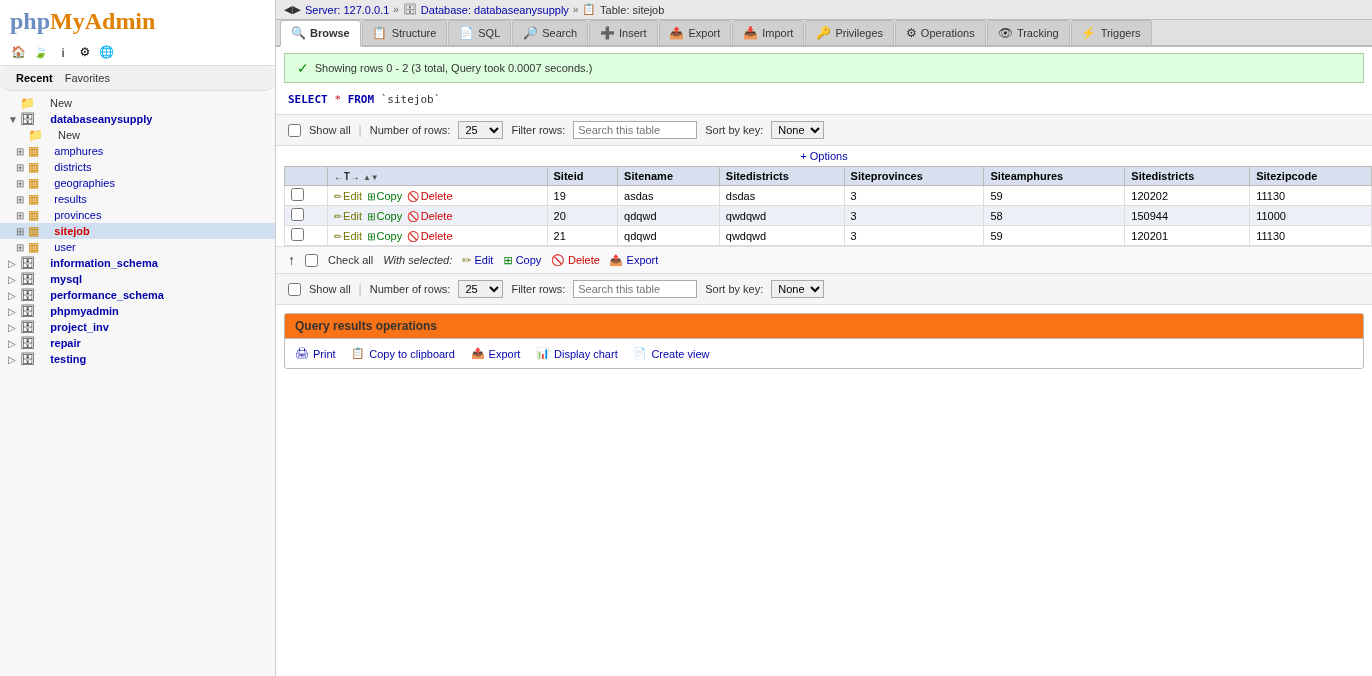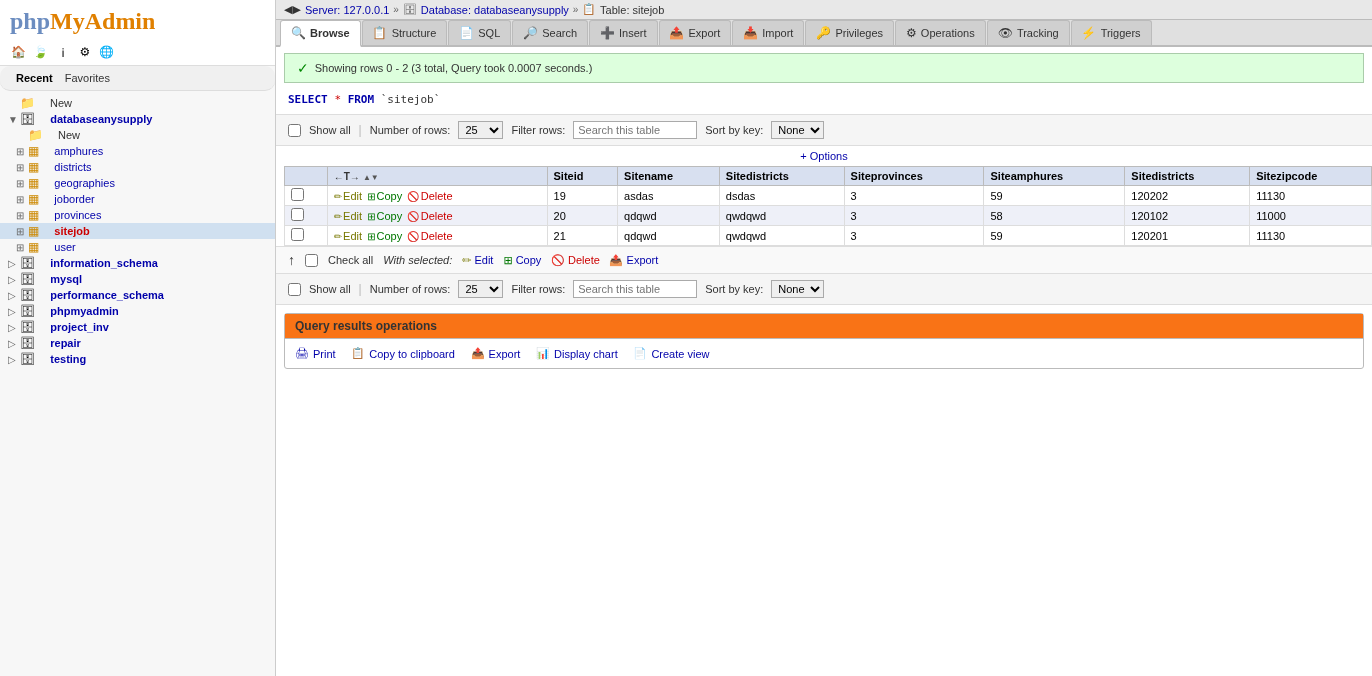--- a/index.html
+++ b/index.html
@@ -315,21 +315,21 @@
       <span class="tree-label table">districts</span>
     </div>
     <div class="tree-item indent1">
       <span class="tree-toggle">⊞</span>
       <span class="tree-icon" style="color:#c80;">▦</span>
       <span class="tree-label table">geographies</span>
     </div>
     <div class="tree-item indent1">
       <span class="tree-toggle">⊞</span>
       <span class="tree-icon" style="color:#c80;">▦</span>
-      <span class="tree-label table">joborder</span>
+      <span class="tree-label table">results</span>
     </div>
     <div class="tree-item indent1">
       <span class="tree-toggle">⊞</span>
       <span class="tree-icon" style="color:#c80;">▦</span>
       <span class="tree-label table">provinces</span>
     </div>
     <div class="tree-item indent1 active">
       <span class="tree-toggle">⊞</span>
       <span class="tree-icon" style="color:#c80;">▦</span>
       <span class="tree-label active-table">sitejob</span>
@@ -509,21 +509,21 @@
             <td>
               <span class="row-icon" style="color:#770;">✏</span><a class="action-link edit">Edit</a>
               <span class="row-icon" style="color:#070;">⊞</span><a class="action-link copy-act">Copy</a>
               <span class="row-icon" style="color:#c00;">🚫</span><a class="action-link delete">Delete</a>
             </td>
             <td>20</td>
             <td>qdqwd</td>
             <td>qwdqwd</td>
             <td>3</td>
             <td>58</td>
-            <td>120102</td>
+            <td>150944</td>
             <td>11000</td>
           </tr>
           <tr>
             <td><input type="checkbox" style=""></td>
             <td>
               <span class="row-icon" style="color:#770;">✏</span><a class="action-link edit">Edit</a>
               <span class="row-icon" style="color:#070;">⊞</span><a class="action-link copy-act">Copy</a>
               <span class="row-icon" style="color:#c00;">🚫</span><a class="action-link delete">Delete</a>
             </td>
             <td>21</td>

